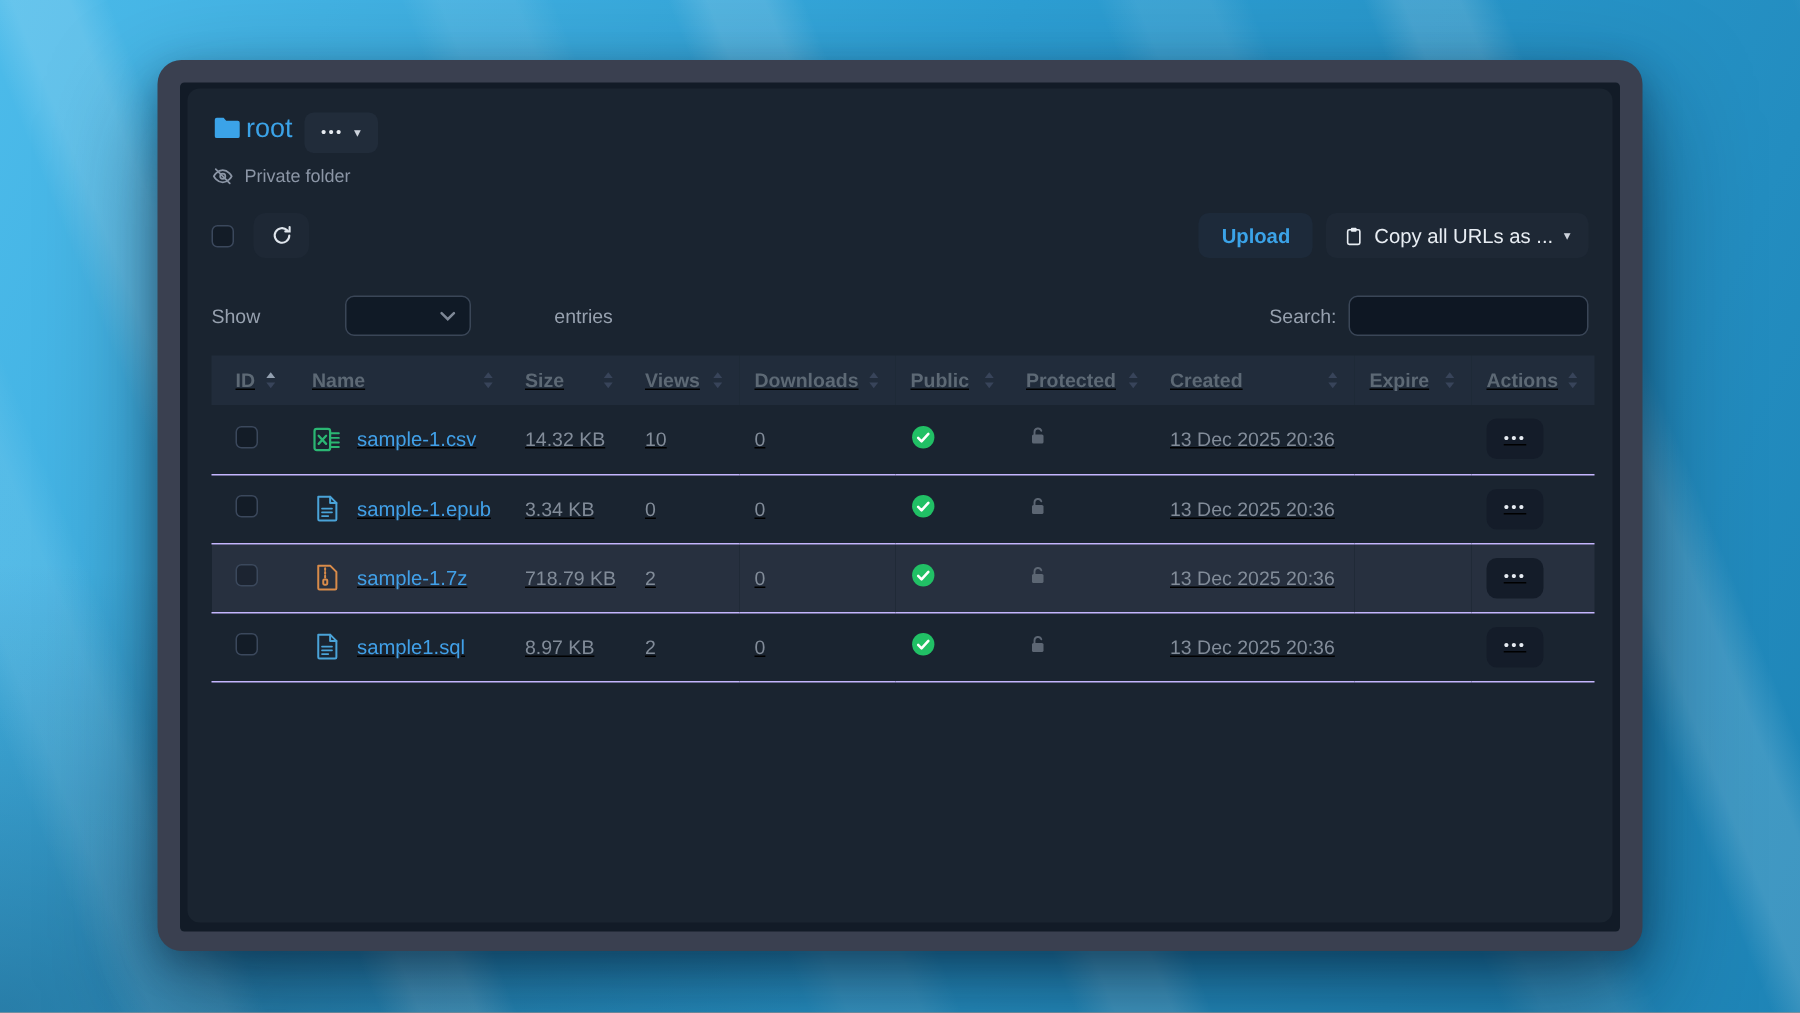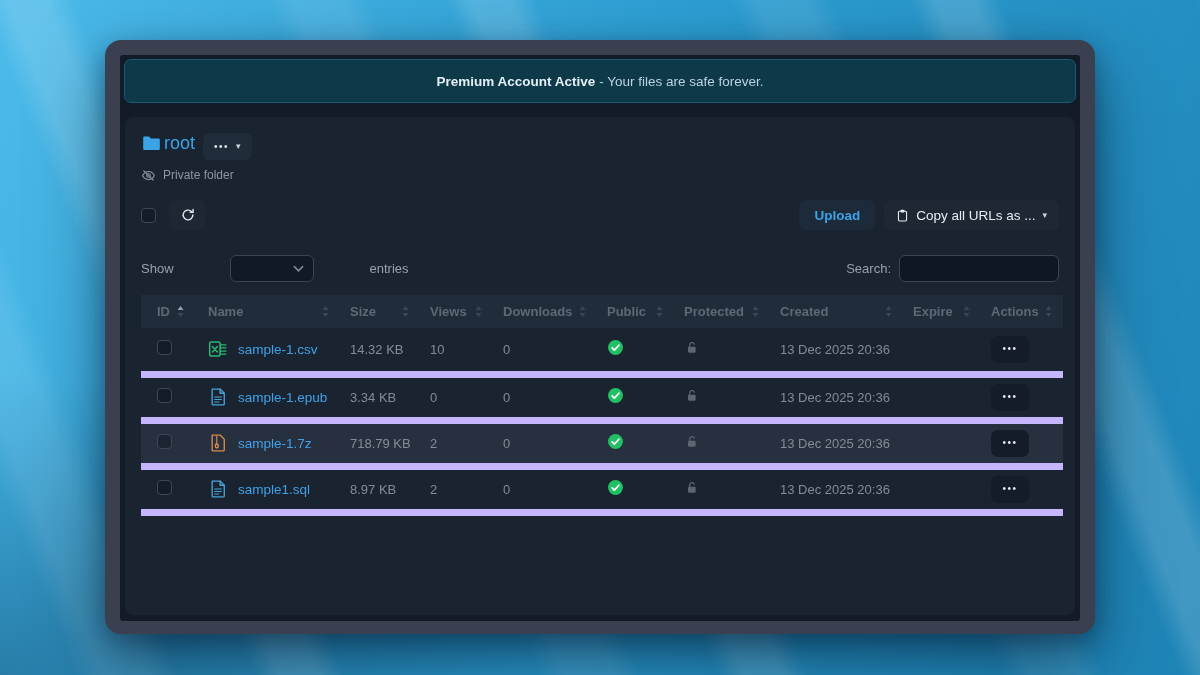--- a/index.html
+++ b/index.html
@@ -78,32 +78,32 @@
     width:84px; height:27px; margin:0 8px; background:#101a26;
     border:1px solid #3a4657; border-radius:6px;
     display:flex; align-items:center; justify-content:flex-end; padding-right:9px; cursor:pointer;
   }
   .controls-right { margin-left:auto; display:flex; align-items:center; gap:8px; }
   .search-input {
     width:160px; height:27px; background:#0e1723; border:1px solid #3a4657;
     border-radius:6px; color:#cfd6de; font-size:13px; padding:0 8px; outline:none;
   }
   
-  table { width:100%; border-collapse:collapse; table-layout:fixed; margin-top:13px; }
+  table { width:100%; border-collapse:collapse; table-layout:fixed; margin-top:13px;text-decoration:underline; }
   col.c-id{width:57px} col.c-name{width:142px} col.c-size{width:80px} col.c-views{width:73px}
   col.c-dl{width:104px} col.c-pub{width:77px} col.c-prot{width:96px} col.c-created{width:133px}
   col.c-exp{width:78px} col.c-act{width:82px}
   thead th {
     background:#212c3b; color:#5d6975; font-size:13px; font-weight:700; text-align:left;
     height:33px; padding:0 10px 0 10px; cursor:pointer; white-space:nowrap;
   }
   thead th:first-child { padding-left:16px; }
   .th-inner { display:flex; align-items:center; justify-content:space-between; gap:4px; }
   .th-inner.tight { justify-content:flex-start; gap:6px; }
-  tbody td { height:46px; padding:0 10px; font-size:13px; color:#828c99; border-bottom:7px solid #c4b5fd; white-space:nowrap; overflow:hidden; }
+  tbody td { height:46px; padding:0 10px; font-size:13px; color:#828c99; border-bottom:1px solid #c4b5fd; white-space:nowrap; overflow:hidden; }
   tbody td:first-child { padding-left:16px; }
   tbody tr.hl td { background:#27303f; }
   .name-cell { display:flex; align-items:center; gap:10px; }
   .file-link { color:#41a0e8; text-decoration:none; cursor:pointer; font-size:13.5px; }
   .file-icon { flex:none; display:inline-flex; }
   .dots-btn {
     background:#141c29; border:none; border-radius:7px; width:38px; height:27px;
     display:flex; align-items:center; justify-content:center; cursor:pointer;
   }
   
@@ -116,24 +116,20 @@
   .page-next { color:#ccd3dc; }
   svg { display:block; }
 </style>
 </head>
 <body>
 
 <div class="desktop">
   <div class="window">
     <div class="screen">
 
-      <div class="banner">
-        <b>Premium Account Active</b>
-        <span>- Your files are safe forever.</span>
-      </div>
 
       <div class="card">
 
         <div class="title-row">
           <span class="file-icon">
             <svg width="21" height="21" viewBox="0 0 24 24">
                 <path d="M2.5 5.5A1.5 1.5 0 0 1 4 4h5.2l2 2.3H20a1.5 1.5 0 0 1 1.5 1.5V18A1.5 1.5 0 0 1 20 19.5H4A1.5 1.5 0 0 1 2.5 18z" fill="#3ba3e8"></path>
               </svg>
           </span>
           <span class="folder-name">root</span>

